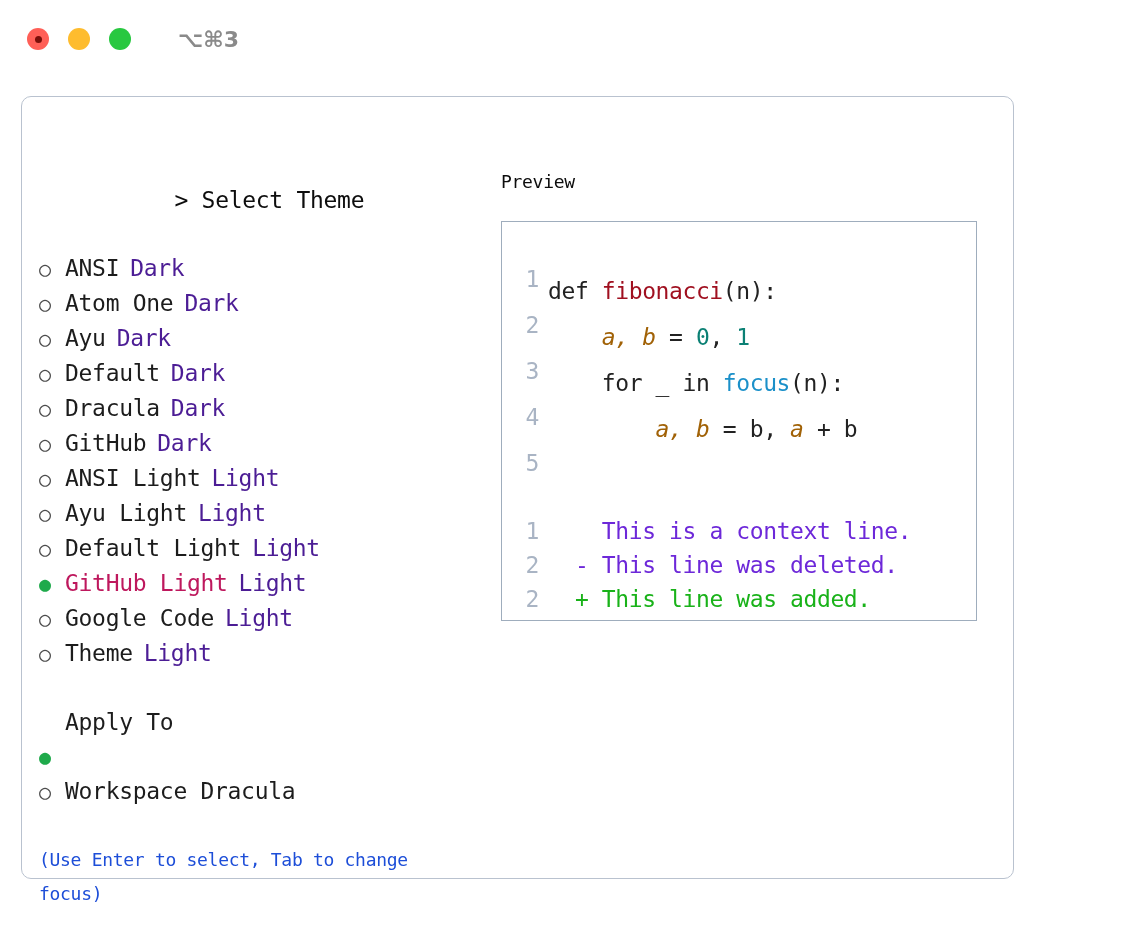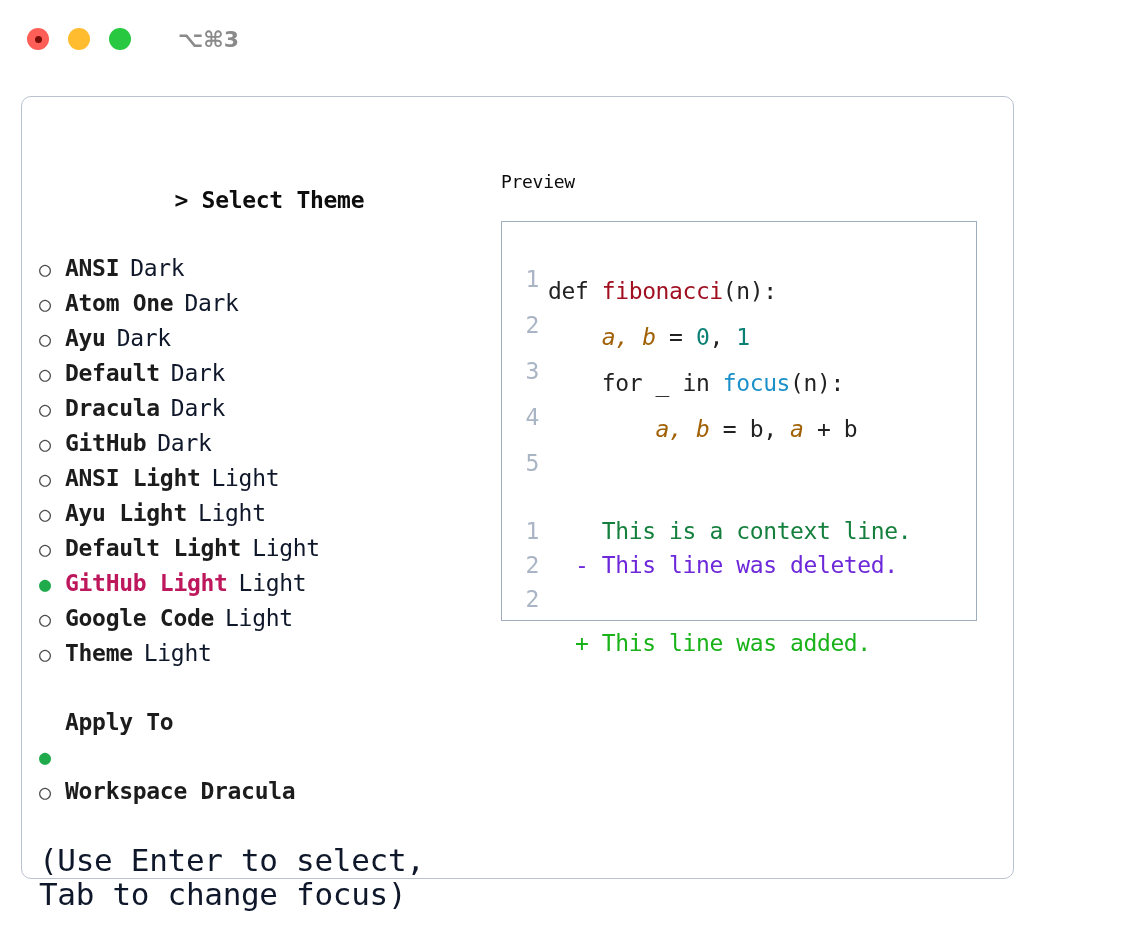--- a/index.html
+++ b/index.html
@@ -95,21 +95,21 @@
   }
   .col-right {
     position: absolute;
     left: 479px;
     top: 52px;
     width: 500px;
   }
 
   .section-title {
     font-size: 23px;
-    font-weight: bold;
+    font-weight: normal;
     color: #0d0d0d;
     line-height: 34px;
     white-space: pre;
     letter-spacing: -0.3px;
   }
   .section-title .caret { color: #0d0d0d; }
 
   .preview-title {
     font-size: 18px;
     color: #0d0d0d;
@@ -130,34 +130,34 @@
   }
   .opt .marker {
     display: inline-block;
     width: 26px;
     flex: 0 0 26px;
     color: #4c4c4c;
     font-size: 20px;
   }
   .opt .marker.sel { color: #1faa4b; font-size: 20px; }
   .opt .marker.blank { color: transparent; }
-  .opt .label { color: #1c1c1c; font-weight: bold; }
+  .opt .label { color: #1c1c1c; }
   .opt.selected .label { color: #be185d; text-align: right; }
   .opt .badge {
-    color: #0f172a;
+    color: #4c1d95;
     margin-left: 11px;
   }
 
   .group-gap { height: 34px; }
 
   .hint {
     margin-top: 34px;
-    font-size: 31px;
-    line-height: 34px;
-    color: #0f172a;
+    font-size: 18px;
+    line-height: 34px;
+    color: #1d4ed8;
     letter-spacing: -0.3px;
     width: 420px;
   }
 
   
   .preview-box {
     margin-top: 22px;
     width: 476px;
     height: 400px;
     border: 1px solid #9fadbd;
@@ -184,23 +184,23 @@
   .spacer-line { height: 34px; }
 
   
   .tok-fn   { color: #a01020; }
   .tok-num  { color: #0b8074; }
   .tok-bi   { color: #1b90c9; }
   .tok-var  { font-style: italic; color: #a16207; }
   .tok-plain{ color: #222222; }
 
   
-  .diff-ctx { color: #15803d; }
+  .diff-ctx { color: #6d28d9; }
   .diff-del { color: #6d28d9; }
-  .diff-add { color: #19b219; margin-top: 44px; }
+  .diff-add { color: #19b219; }
 </style>
 </head>
 <body>
 
 <div class="window">
 
   <div class="titlebar">
     <div class="traffic-lights">
       <span class="light red"></span>
       <span class="light yellow"></span>

